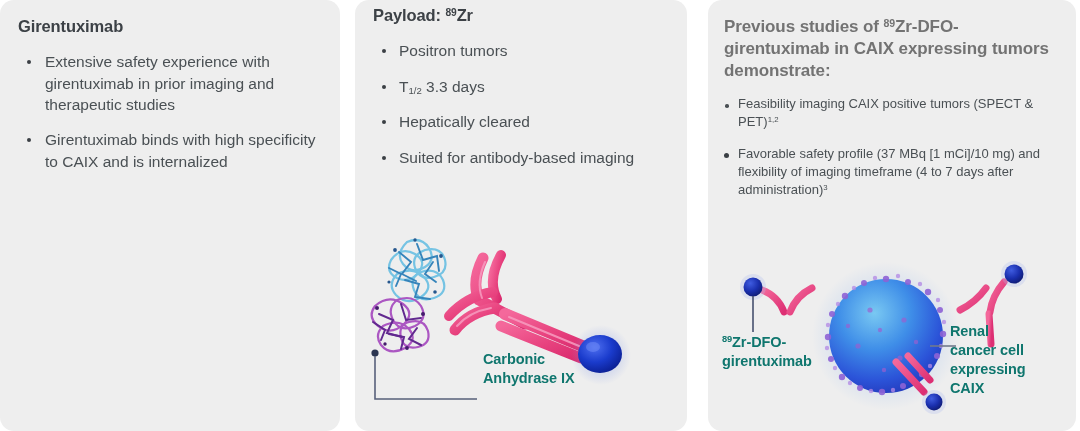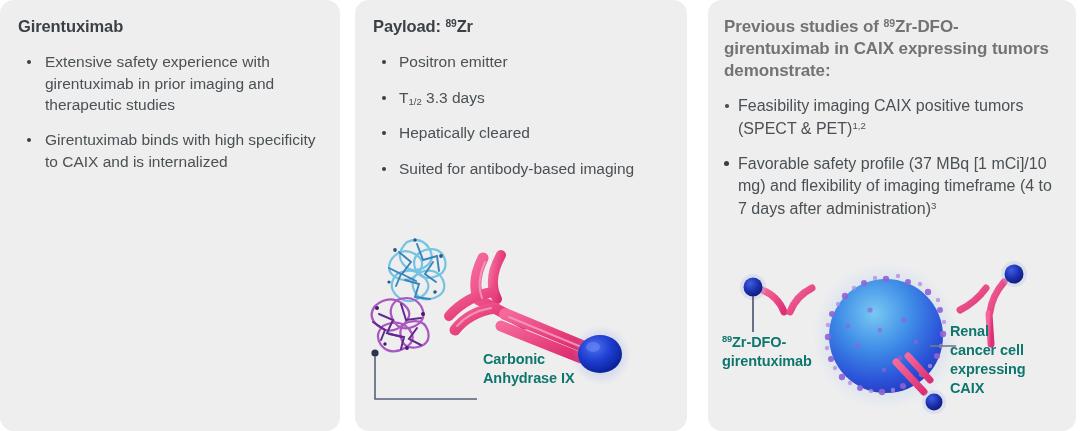--- a/index.html
+++ b/index.html
@@ -35,21 +35,21 @@
     margin-left: 0px;
     margin-top: 0px;
     height: 431px;
     padding: 16px 18px 0 18px;
   }
   .panel-2 {
     width: 332px;
     margin-left: 15px;
     margin-top: 0px;
     height: 431px;
-    padding: 16px 16px 0 18px;
+    padding: 5px 16px 0 18px;
   }
   .panel-3 {
     width: 368px;
     margin-left: 21px;
     margin-top: 0px;
     height: 431px;
     padding: 16px 14px 0 16px;
   }
 
   
@@ -82,21 +82,21 @@
   }
   ul.bullets li {
     position: relative;
     color: #4a5054;
     font-size: 15.5px;
     line-height: 1.40;
     margin-bottom: 13px;
   }
   .panel-1 ul.bullets li { padding-left: 27px; }
   .panel-2 ul.bullets li { padding-left: 26px; margin-bottom: 14px; }
-  .panel-3 ul.bullets li { padding-left: 14px; margin-bottom: 13px; font-size: 16px; }
+  .panel-3 ul.bullets li { padding-left: 14px; margin-bottom: 13px; font-size: 13px; }
 
   .panel-1 ul.bullets li::before,
   .panel-2 ul.bullets li::before {
     content: "";
     position: absolute;
     left: 9px;
     top: 9px;
     width: 4px;
     height: 4px;
     background: #3a3f44;
@@ -191,21 +191,21 @@
     <h2 class="panel-title">Girentuximab</h2>
     <ul class="bullets">
       <li>Extensive safety experience with girentuximab in prior imaging and therapeutic studies</li>
       <li>Girentuximab binds with high specificity to CAIX and is internalized</li>
     </ul>
   </section>
 
   <section class="panel panel-2">
     <h2 class="panel-title"><span>Payload: </span><sup>89</sup><span>Zr</span></h2>
     <ul class="bullets">
-      <li>Positron emitter</li>
+      <li>Positron tumors</li>
       <li><span>T</span><sub>1/2</sub><span> 3.3 days</span></li>
       <li>Hepatically cleared</li>
       <li>Suited for antibody-based imaging</li>
     </ul>
 
     <div class="fig2">
       <svg width="336" height="209" viewBox="0 0 336 209">
         <defs>
           <linearGradient id="pinkArm" x1="0" y1="0" x2="1" y2="1">
             <stop offset="0%" stop-color="#f4689b"></stop>

